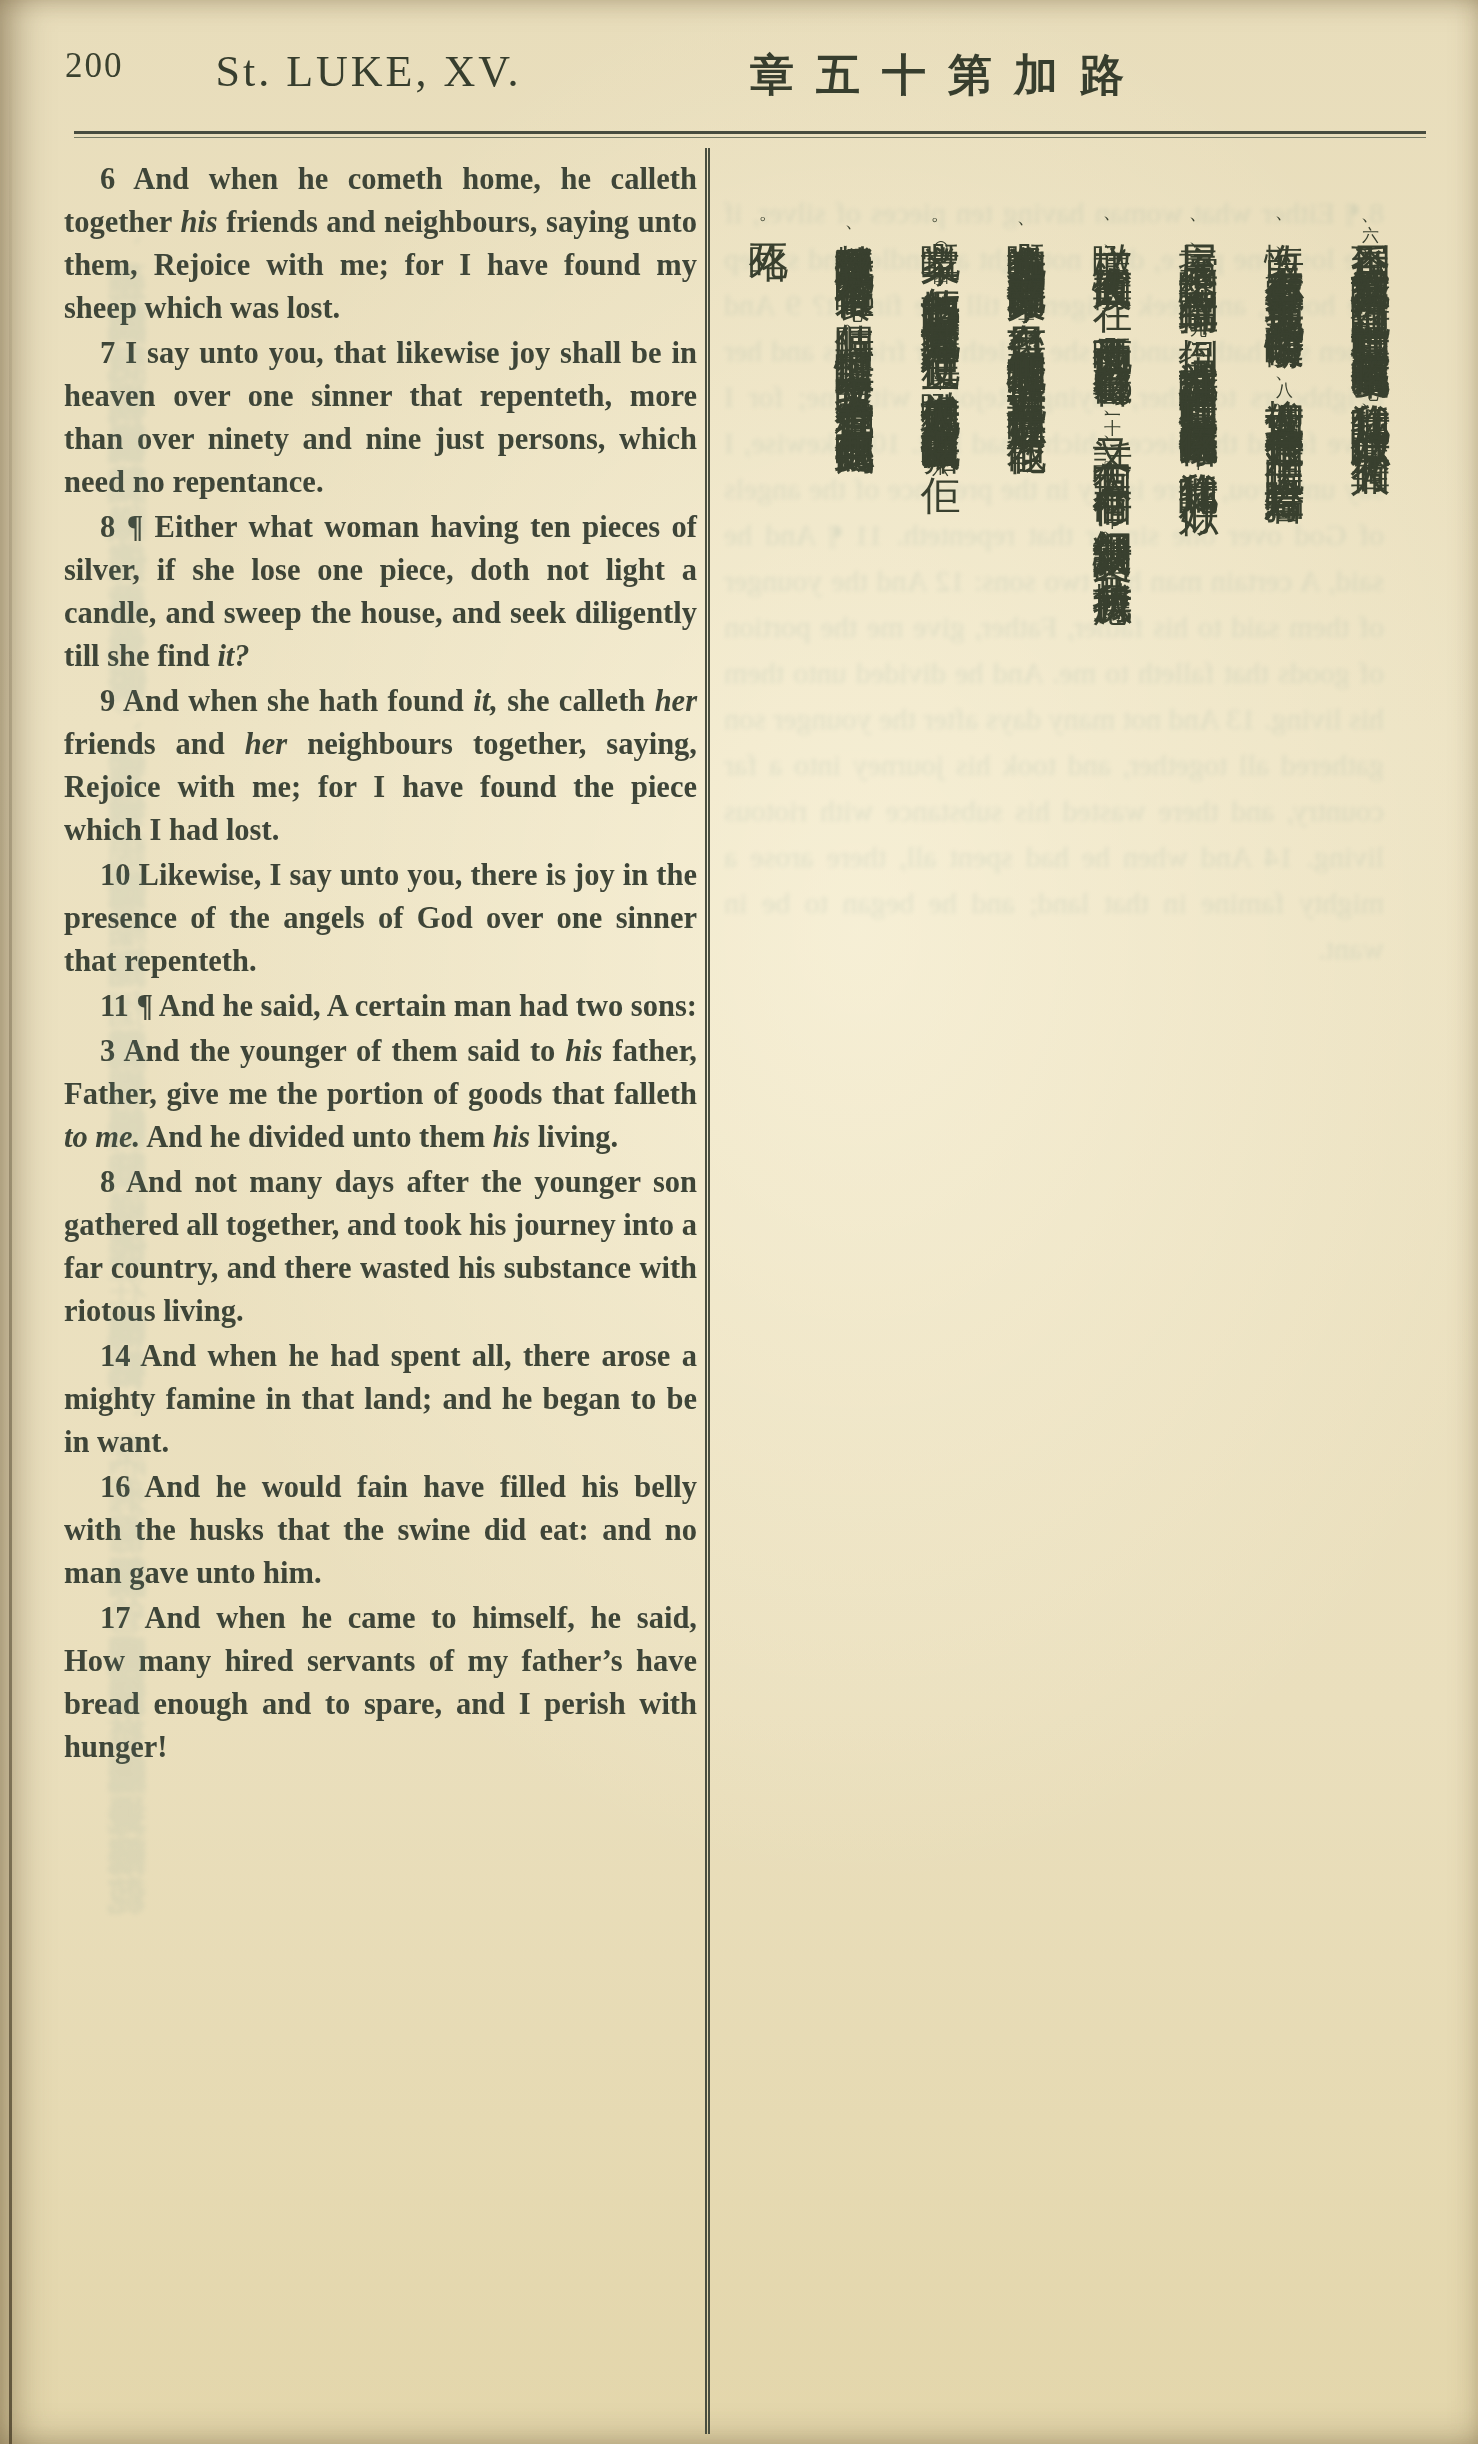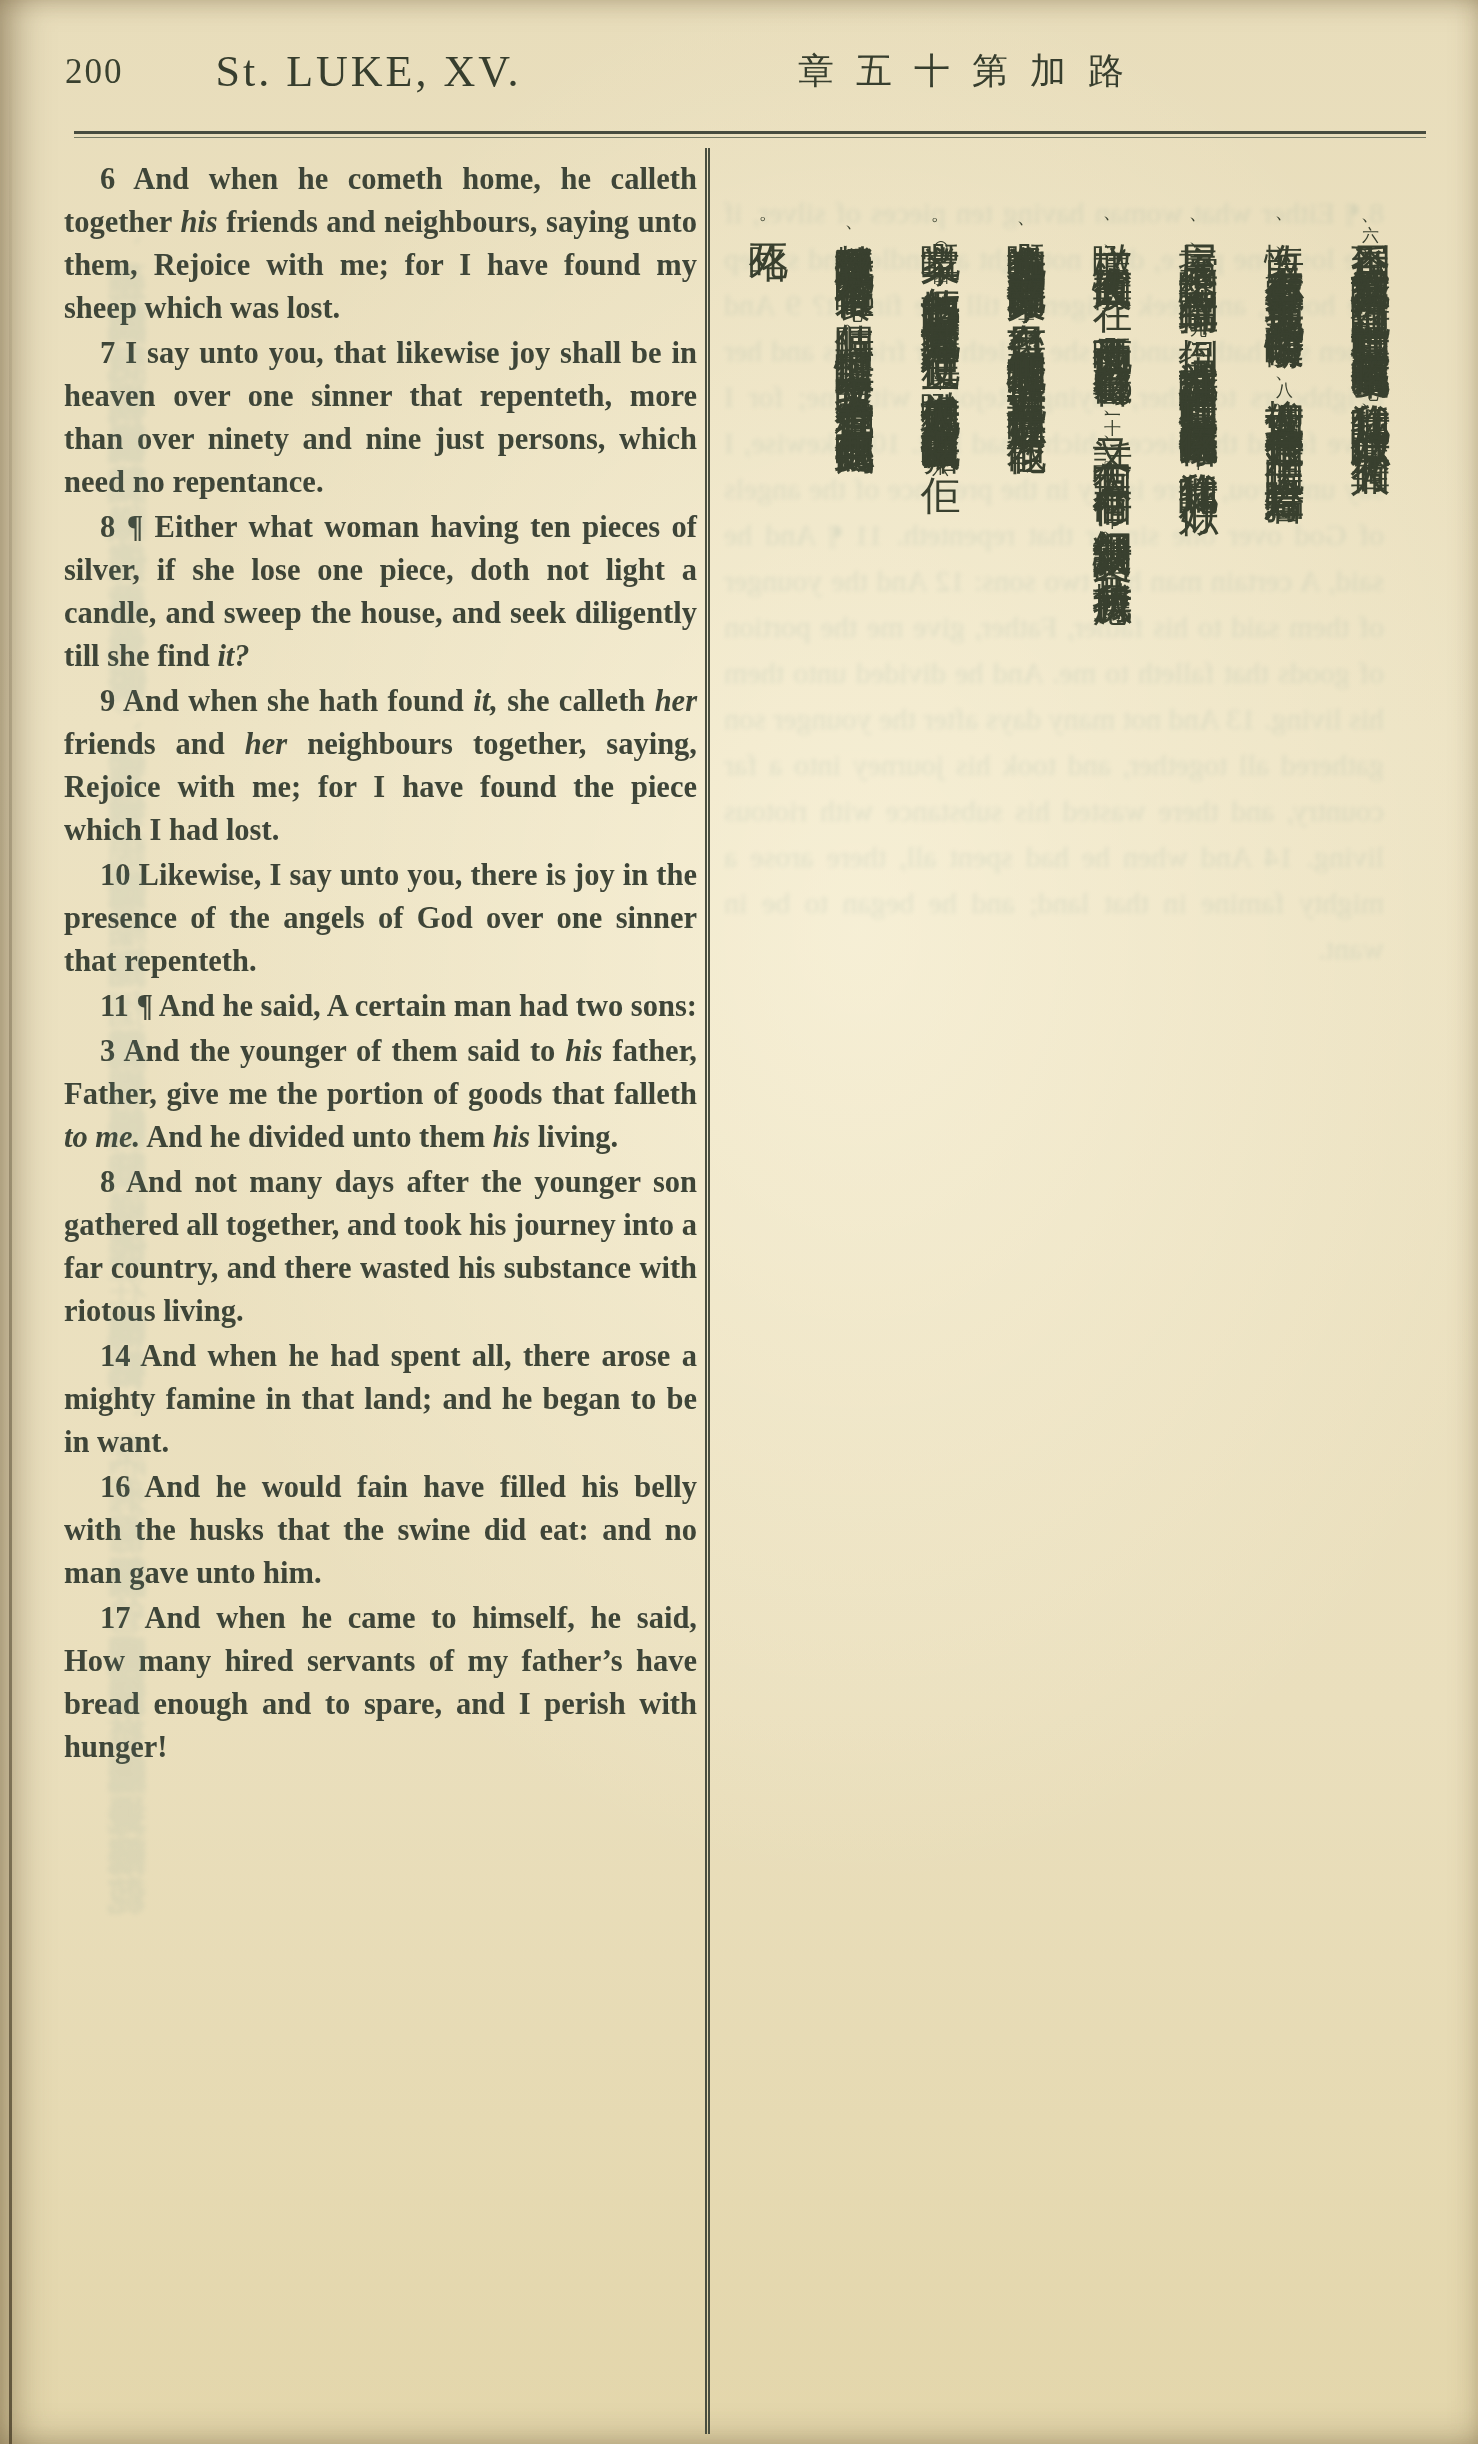--- a/index.html
+++ b/index.html
@@ -11,24 +11,24 @@
       linear-gradient(180deg,#e8ddbb 0%, #ece2c2 30%, #eadfbd 70%, #e3d6ab 100%);
     color:#3d4437;
   }
   .page::after{
     content:"";position:absolute;inset:0;pointer-events:none;
     box-shadow:inset 26px 0 38px -14px rgba(92,72,40,.5), inset -14px 0 30px -16px rgba(110,90,55,.35),
                inset 0 -20px 40px -22px rgba(110,90,55,.30), inset 0 14px 28px -20px rgba(110,90,55,.28);
   }
   .gutter-line{position:absolute;left:9px;top:0;bottom:0;width:3px;
     background:linear-gradient(180deg, rgba(60,50,30,0) 0%, rgba(60,50,30,.25) 40%, rgba(45,40,25,.6) 85%, rgba(45,40,25,.7) 100%);}
-  .header{position:absolute;top:46px;left:65px;right:40px;display:flex;align-items:center;}
+  .header{position:absolute;top:46px;left:65px;right:40px;display:flex;align-items:flex-start;}
   .pagenum{font-size:35px;letter-spacing:2px;color:#3a412f;}
   .title-en{margin-left:92px;font-size:44px;letter-spacing:3px;color:#373e2e;}
-  .title-zh{margin-left:auto;margin-right:292px;font-size:36px;letter-spacing:22px;font-weight:normal;
+  .title-zh{margin-left:auto;margin-right:292px;font-size:44px;letter-spacing:22px;font-weight:bold;
     color:#373e2e;font-family:"DejaVu Sans",sans-serif;white-space:nowrap;}
   .rule{position:absolute;top:131px;left:74px;width:1352px;height:3px;
     border-top:3px solid #474c3f;border-bottom:1px solid #757963;}
   .content{position:absolute;top:142px;left:0;right:0;bottom:0;display:flex;}
   .eng-half{position:relative;width:705px;box-sizing:border-box;padding:16px 8px 0 64px;z-index:2;}
   .divider{width:0;border-left:5px double #4a4f40;margin-top:6px;height:2286px;z-index:2;}
   .chi-half{position:relative;flex:1;box-sizing:border-box;padding:70px 26px 0 16px;z-index:2;}
   .verse{margin:0 0 2px 0;font-size:30.5px;line-height:43px;text-align:justify;text-indent:36px;color:#3e4538;font-weight:bold;}
   .verse .it{font-style:italic;}
   .chi-cols{

